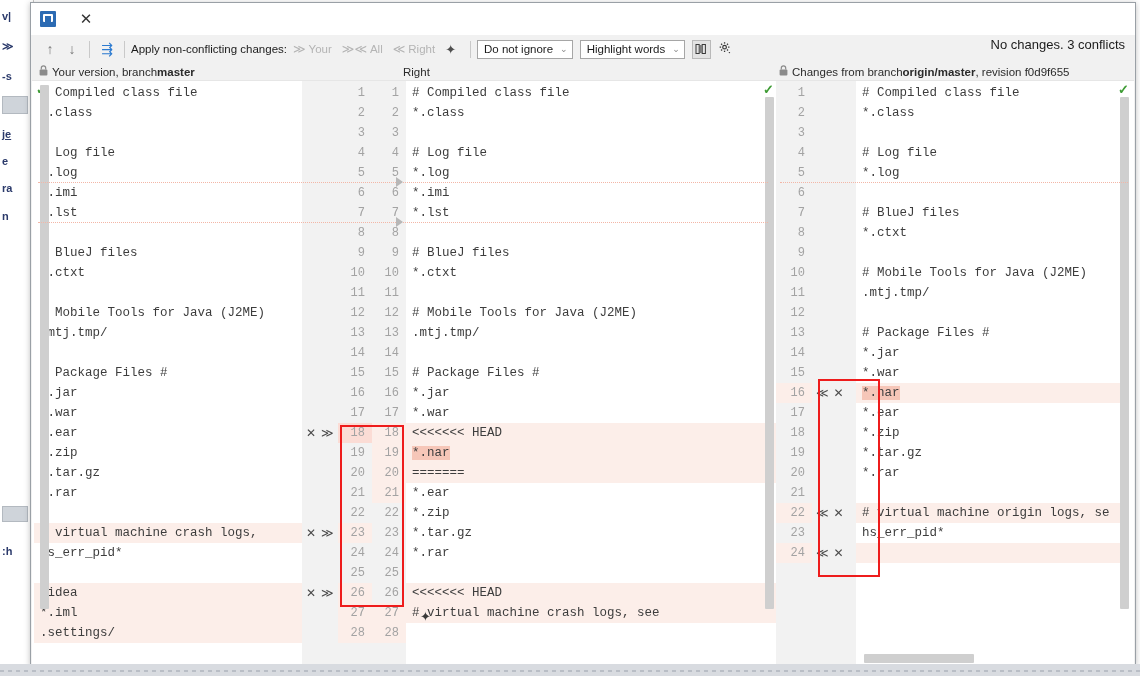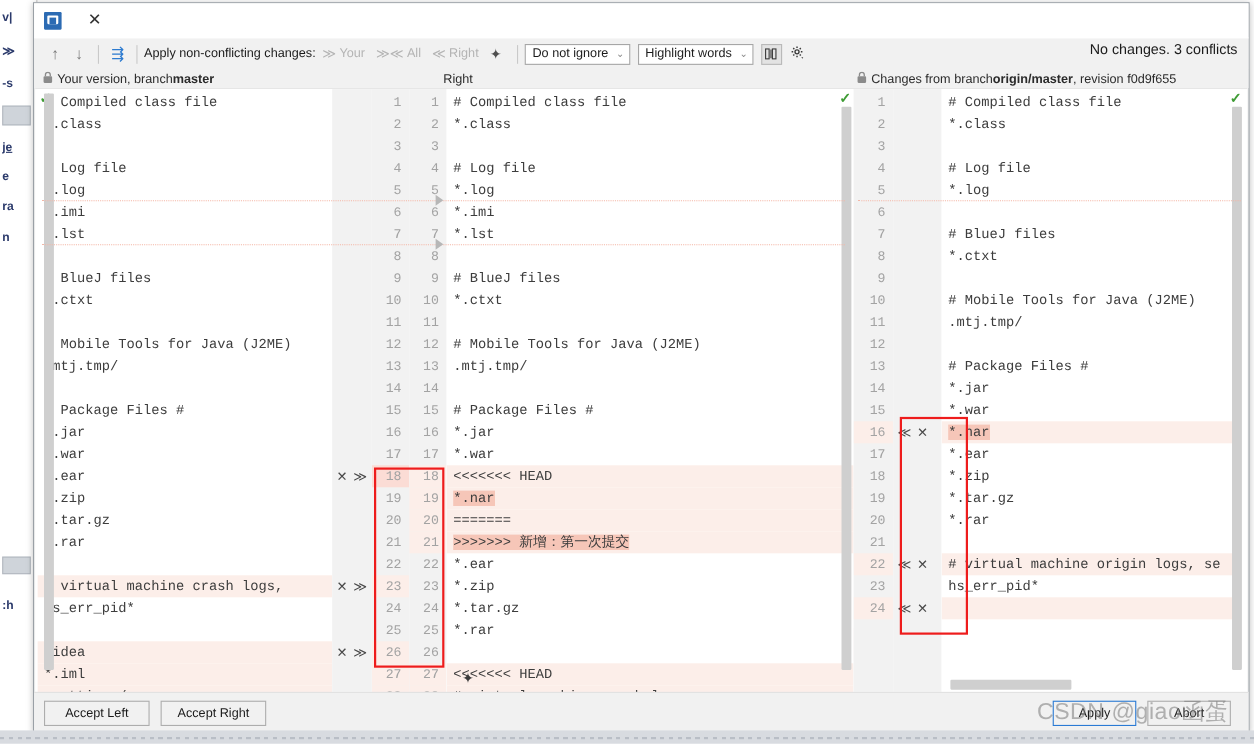--- a/index.html
+++ b/index.html
@@ -482,21 +482,20 @@
             <div class="ln"></div>
             <div class="ln"># Mobile Tools for Java (J2ME)</div>
             <div class="ln">.mtj.tmp/</div>
             <div class="ln"></div>
             <div class="ln"># Package Files #</div>
             <div class="ln">*.jar</div>
             <div class="ln">*.war</div>
             <div class="ln hl-conflict-soft hl-conflict">&lt;&lt;&lt;&lt;&lt;&lt;&lt; HEAD</div>
             <div class="ln hl-conflict-soft hl-conflict"><span class="hl-word">*.nar</span></div>
             <div class="ln hl-conflict-soft hl-conflict">=======</div>
-            <div class="ln hl-conflict-soft hl-conflict"><span class="hl-word">&gt;&gt;&gt;&gt;&gt;&gt;&gt; 新增：第一次提交</span></div>
             <div class="ln">*.ear</div>
             <div class="ln">*.zip</div>
             <div class="ln">*.tar.gz</div>
             <div class="ln">*.rar</div>
             <div class="ln"></div>
             <div class="ln hl-conflict-soft hl-conflict">&lt;&lt;&lt;&lt;&lt;&lt;&lt; HEAD</div>
             <div class="ln hl-conflict-soft hl-conflict"># virtual machine crash logs, see</div>
           </div>
       </div>
       <div class="check" style="left:731px; top:2px;">✓</div>
@@ -585,25 +584,18 @@
       <div class="dotline" style="top:101px; left:748px; width:348px;"></div>
       <div class="tri" style="left:364px; top:96px;"></div>
       <div class="tri" style="left:364px; top:136px;"></div>
 
       <div id="wand-result" style="position:absolute; left:388px; top:528px; font-size:13px; color:#3a3a3a;">✦</div>
 
       <div class="redbox" style="left:308px; top:344px; width:64px; height:182px;"></div>
       <div class="redbox" style="left:786px; top:298px; width:62px; height:198px;"></div>
     </div>
 
-    <div id="bottombar">
-      <div class="btn" id="btn-accept-left">Accept Left</div>
-      <div class="btn" id="btn-accept-right">Accept Right</div>
-      <div class="btn primary" id="btn-apply">Apply</div>
-      <div class="btn" id="btn-abort">Abort</div>
-      <div id="watermark">CSDN @giao函蛋</div>
-    </div>
 
   </div>
 
   <div id="desk-bottom"></div>
   <div id="desk-bottom-stripe"></div>
 </div>
 
 </body></html>

